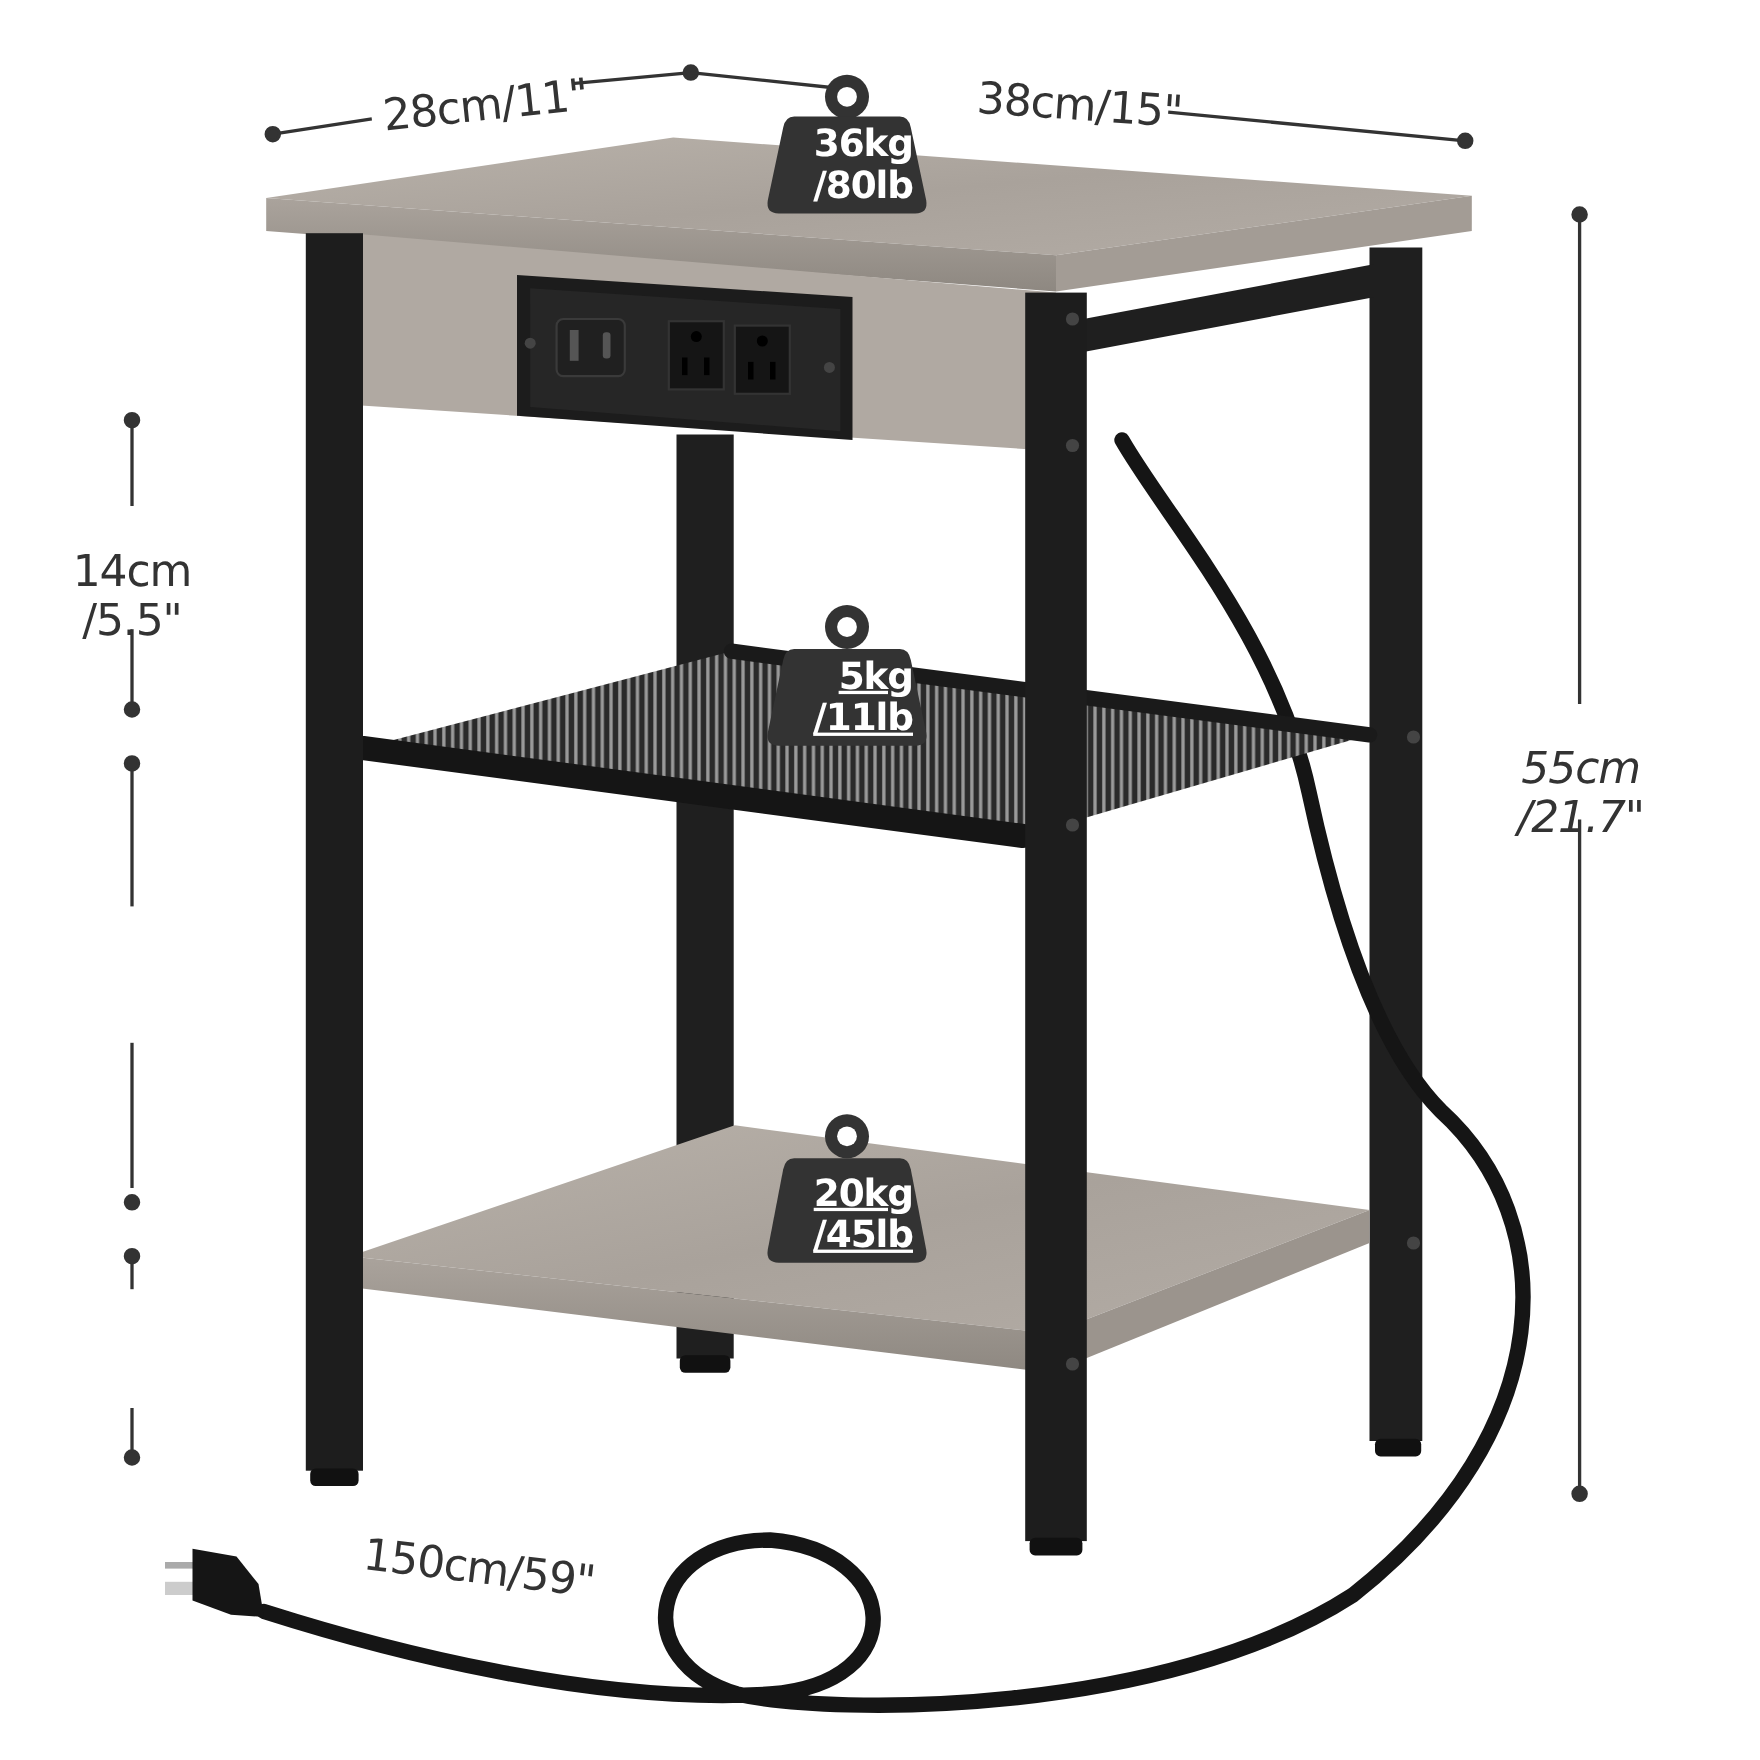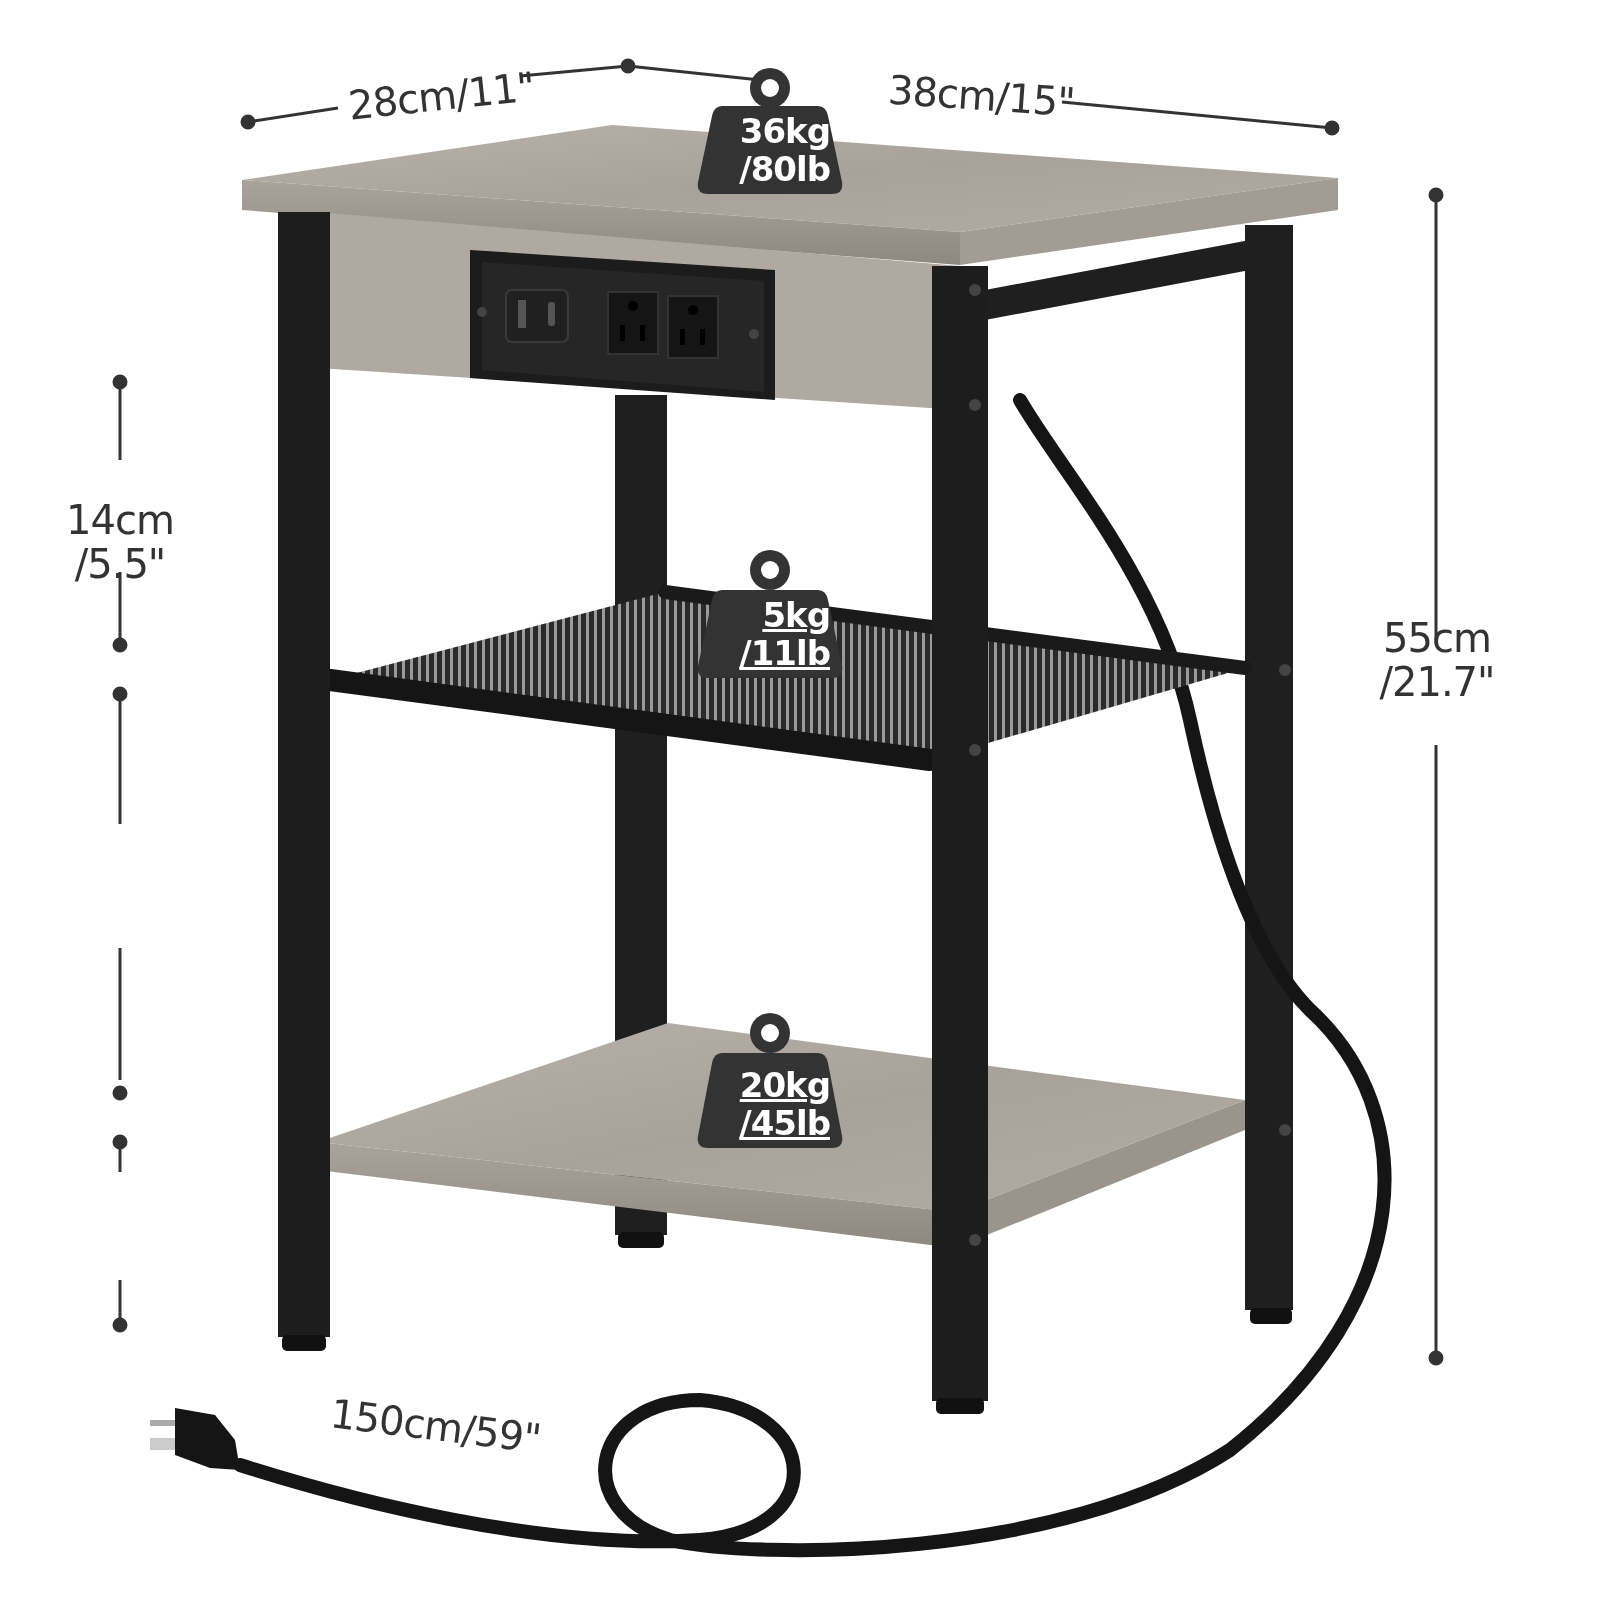--- a/index.html
+++ b/index.html
@@ -159,21 +159,21 @@
         <circle cx="770" cy="1033" r="9" fill="#ffffff"></circle>
         <path d="M722,1053 H818 Q826,1053 828,1063 L842,1136 Q844,1148 832,1148 H708 Q696,1148 698,1136 L712,1063 Q714,1053 722,1053 Z"></path>
       </g>
     </g>
   </svg>
 
   <div class="label" style="left:348px; top:74px; transform: rotate(-6deg);">28cm/11"</div>
 
   <div class="label" style="left:888px; top:74px; transform: rotate(4deg);">38cm/15"</div>
 
-  <div class="label" style="left:1372px; top:616px; width:130px;">
+  <div class="label" style="left:1372px; top:677px; width:130px;font-style:italic;">
     <span class="line2">55cm</span>
     <span class="line2">/21.7"</span>
   </div>
 
   <div class="label" style="left:60px; top:454px; width:120px;margin-top:44px;">
     <span class="line2">14cm</span>
     <span class="line2">/5.5"</span>
   </div>
 
 

